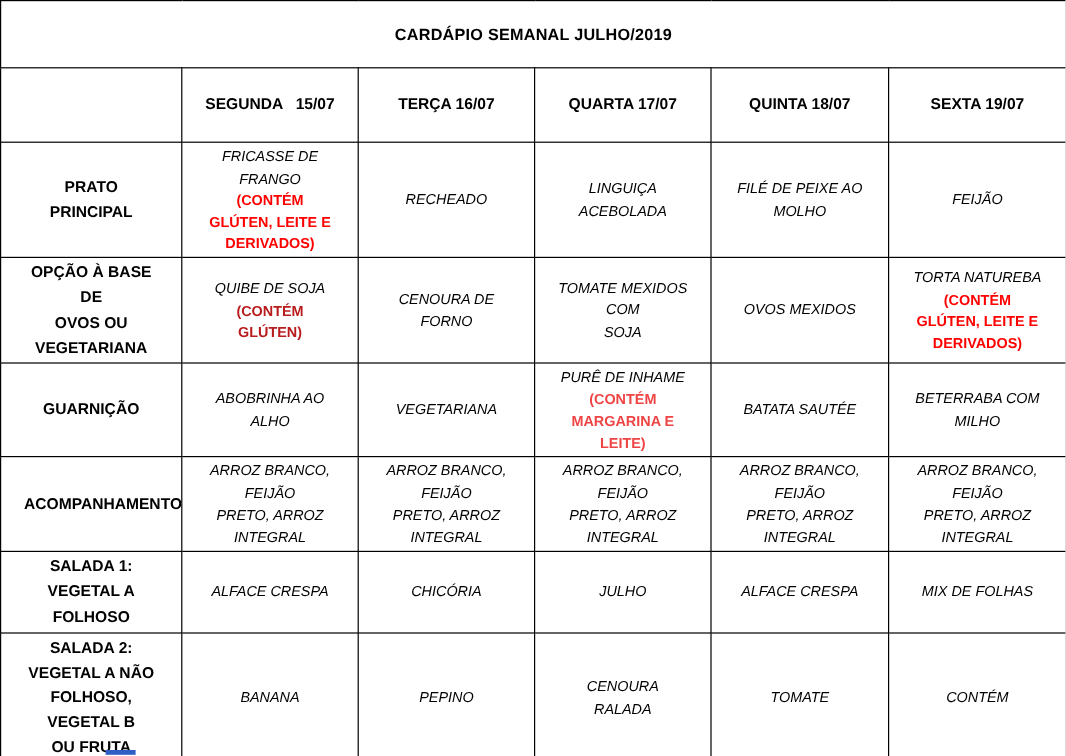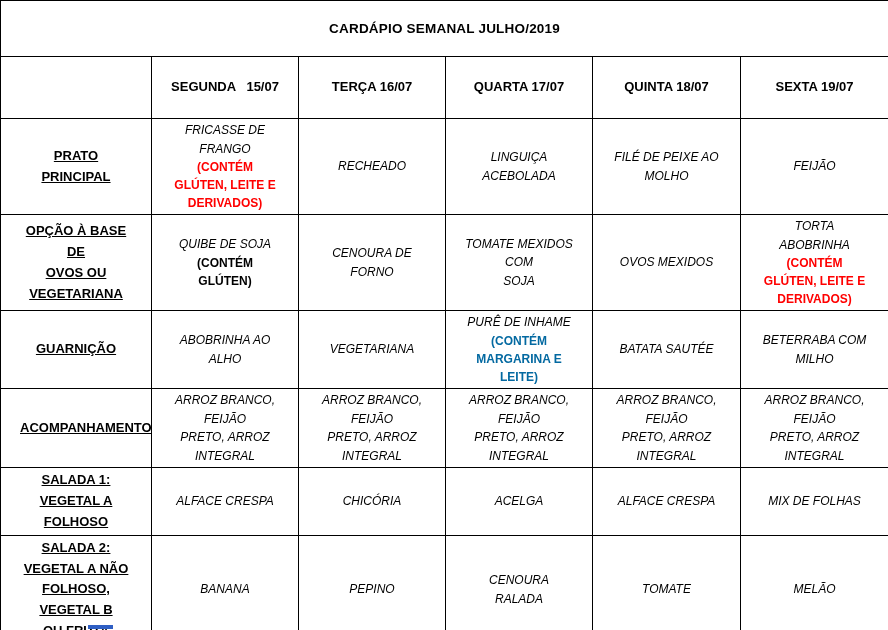--- a/index.html
+++ b/index.html
@@ -42,21 +42,20 @@
     font-weight: bold;
     font-size: 13px;
     white-space: pre-wrap;
     line-height: 1.4;
   }
   .row-label {
     font-weight: bold;
     font-size: 13px;
     white-space: pre-line;
     line-height: 1.6;
-    text-decoration: underline;
   }
   .cell-text {
     font-size: 12px;
     font-weight: normal;
     white-space: pre-line;
     line-height: 1.55;
     font-style: italic;
   }
   .cell-note {
     font-size: 12px;
@@ -124,55 +123,55 @@
           <div class="cell-note" style="color: rgb(255, 0, 0);"></div>
         </td>
       </tr>
 
       <tr class="r1">
         <td class="row-label">OPÇÃO À BASE DE
 OVOS OU
 VEGETARIANA</td>
         <td>
           <div class="cell-text">QUIBE DE SOJA</div>
-          <div class="cell-note" style="color: #000000;">(CONTÉM GLÚTEN)</div>
+          <div class="cell-note" style="color: #b91c1c;">(CONTÉM GLÚTEN)</div>
         </td>
         <td>
           <div class="cell-text">CENOURA DE FORNO</div>
           <div class="cell-note" style="color: rgb(255, 0, 0);"></div>
         </td>
         <td>
           <div class="cell-text">TOMATE MEXIDOS COM
 SOJA</div>
           <div class="cell-note" style="color: rgb(255, 0, 0);"></div>
         </td>
         <td>
           <div class="cell-text">OVOS MEXIDOS</div>
           <div class="cell-note" style="color: rgb(255, 0, 0);"></div>
         </td>
         <td>
-          <div class="cell-text">TORTA ABOBRINHA</div>
+          <div class="cell-text">TORTA NATUREBA</div>
           <div class="cell-note" style="color: rgb(255, 0, 0);">(CONTÉM GLÚTEN, LEITE E
 DERIVADOS)</div>
         </td>
       </tr>
 
       <tr class="r2">
         <td class="row-label">GUARNIÇÃO</td>
         <td>
           <div class="cell-text">ABOBRINHA AO ALHO</div>
           <div class="cell-note" style="color: rgb(255, 0, 0);"></div>
         </td>
         <td>
           <div class="cell-text">VEGETARIANA</div>
           <div class="cell-note" style="color: rgb(255, 0, 0);"></div>
         </td>
         <td>
           <div class="cell-text">PURÊ DE INHAME</div>
-          <div class="cell-note" style="color: #0369a1;">(CONTÉM MARGARINA E
+          <div class="cell-note" style="color: #ef4444;">(CONTÉM MARGARINA E
 LEITE)</div>
         </td>
         <td>
           <div class="cell-text">BATATA SAUTÉE</div>
           <div class="cell-note" style="color: rgb(255, 0, 0);"></div>
         </td>
         <td>
           <div class="cell-text">BETERRABA COM  MILHO</div>
           <div class="cell-note" style="color: rgb(255, 0, 0);"></div>
         </td>
@@ -212,21 +211,21 @@
 VEGETAL A FOLHOSO</td>
         <td>
           <div class="cell-text">ALFACE CRESPA</div>
           <div class="cell-note" style="color: rgb(255, 0, 0);"></div>
         </td>
         <td>
           <div class="cell-text">CHICÓRIA</div>
           <div class="cell-note" style="color: rgb(255, 0, 0);"></div>
         </td>
         <td>
-          <div class="cell-text">ACELGA</div>
+          <div class="cell-text">JULHO</div>
           <div class="cell-note" style="color: rgb(255, 0, 0);"></div>
         </td>
         <td>
           <div class="cell-text">ALFACE CRESPA</div>
           <div class="cell-note" style="color: rgb(255, 0, 0);"></div>
         </td>
         <td>
           <div class="cell-text">MIX DE FOLHAS</div>
           <div class="cell-note" style="color: rgb(255, 0, 0);"></div>
         </td>
@@ -247,21 +246,21 @@
         </td>
         <td>
           <div class="cell-text">CENOURA RALADA</div>
           <div class="cell-note" style="color: rgb(255, 0, 0);"></div>
         </td>
         <td>
           <div class="cell-text">TOMATE</div>
           <div class="cell-note" style="color: rgb(255, 0, 0);"></div>
         </td>
         <td>
-          <div class="cell-text">MELÃO</div>
+          <div class="cell-text">CONTÉM</div>
           <div class="cell-note" style="color: rgb(255, 0, 0);"></div>
         </td>
       </tr>
 
       <tr class="r6">
         <td class="row-label">REFRESCO COM
 AÇÚCAR</td>
         <td>
           <div class="cell-text">GROSELHA</div>
           <div class="cell-note" style="color: rgb(255, 0, 0);"></div>

